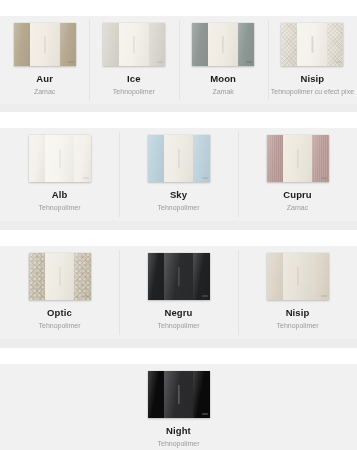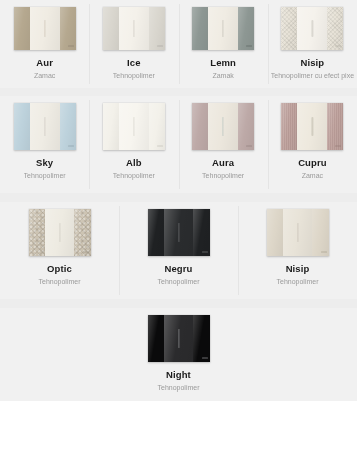--- a/index.html
+++ b/index.html
@@ -20,20 +20,21 @@
     flex-direction: column;
   }
 
   
   .finish-row {
     background: #f1f1f1;
     width: 100%;
     display: flex;
     flex-direction: row;
     align-items: stretch;
+    margin-top: 16px;
   }
   .row-gap {
     width: 100%;
     background: #ffffff;
     flex: none;
   }
   .row-gap-inner {
     width: 100%;
     height: 100%;
     background: #ededed;
@@ -209,21 +210,21 @@
           <div class="swatch">
             <div class="panel-side" style="background: rgb(141, 151, 147);"></div>
             <div class="panel-mid" style="background: rgb(240, 236, 227);">
               <div class="led" style="background: rgb(196, 194, 186);"></div>
             </div>
             <div class="panel-side" style="background: rgb(141, 151, 147);">
               <div class="brand-mark" style="background: rgb(94, 103, 100);"></div>
             </div>
           </div>
         </div>
-        <div class="finish-name">Lemn</div>
+        <div class="finish-name">Moon</div>
         <div class="finish-material">Zamak</div>
       </div>
       <div class="finish-card">
         <div class="swatch-wrap">
           <div class="swatch">
             <div class="panel-side tex-pixel" style="background: rgb(231, 226, 215);"></div>
             <div class="panel-mid" style="background: rgb(245, 242, 236);">
               <div class="led" style="background: rgb(210, 207, 200);"></div>
             </div>
             <div class="panel-side tex-pixel" style="background: rgb(231, 226, 215);">
@@ -235,65 +236,50 @@
         <div class="finish-material">Tehnopolimer cu efect pixel</div>
       </div>
     </div>
     <div class="row-gap" style="height: 8px;">
       <div class="row-gap-inner"></div>
     </div>
     <div class="finish-row" style="height: 97px;">
       <div class="finish-card">
         <div class="swatch-wrap">
           <div class="swatch">
+            <div class="panel-side" style="background: rgb(243, 241, 234);"></div>
+            <div class="panel-mid" style="background: rgb(247, 245, 239);">
+              <div class="led" style="background: rgb(216, 213, 205);"></div>
+            </div>
+            <div class="panel-side" style="background: rgb(243, 241, 234);">
+              <div class="brand-mark" style="background: rgb(201, 198, 190);"></div>
+            </div>
+          </div>
+        </div>
+        <div class="finish-name">Alb</div>
+        <div class="finish-material">Tehnopolimer</div>
+      </div>
+      <div class="finish-card">
+        <div class="swatch-wrap">
+          <div class="swatch">
             <div class="panel-side" style="background: rgb(189, 210, 220);"></div>
             <div class="panel-mid" style="background: rgb(239, 236, 228);">
               <div class="led" style="background: rgb(205, 202, 194);"></div>
             </div>
             <div class="panel-side" style="background: rgb(189, 210, 220);">
               <div class="brand-mark" style="background: rgb(143, 165, 174);"></div>
             </div>
           </div>
         </div>
         <div class="finish-name">Sky</div>
         <div class="finish-material">Tehnopolimer</div>
       </div>
       <div class="finish-card">
         <div class="swatch-wrap">
           <div class="swatch">
-            <div class="panel-side" style="background: rgb(243, 241, 234);"></div>
-            <div class="panel-mid" style="background: rgb(247, 245, 239);">
-              <div class="led" style="background: rgb(216, 213, 205);"></div>
-            </div>
-            <div class="panel-side" style="background: rgb(243, 241, 234);">
-              <div class="brand-mark" style="background: rgb(201, 198, 190);"></div>
-            </div>
-          </div>
-        </div>
-        <div class="finish-name">Alb</div>
-        <div class="finish-material">Tehnopolimer</div>
-      </div>
-      <div class="finish-card">
-        <div class="swatch-wrap">
-          <div class="swatch">
-            <div class="panel-side" style="background: rgb(189, 169, 167);"></div>
-            <div class="panel-mid" style="background: rgb(236, 231, 221);">
-              <div class="led" style="background: rgb(185, 196, 192);"></div>
-            </div>
-            <div class="panel-side" style="background: rgb(189, 169, 167);">
-              <div class="brand-mark" style="background: rgb(150, 130, 129);"></div>
-            </div>
-          </div>
-        </div>
-        <div class="finish-name">Aura</div>
-        <div class="finish-material">Tehnopolimer</div>
-      </div>
-      <div class="finish-card">
-        <div class="swatch-wrap">
-          <div class="swatch">
             <div class="panel-side tex-metal" style="background: rgb(189, 159, 154);"></div>
             <div class="panel-mid" style="background: rgb(238, 233, 222);">
               <div class="led" style="background: rgb(202, 196, 183);"></div>
             </div>
             <div class="panel-side tex-metal" style="background: rgb(189, 159, 154);">
               <div class="brand-mark" style="background: rgb(154, 125, 120);"></div>
             </div>
           </div>
         </div>
         <div class="finish-name">Cupru</div>

